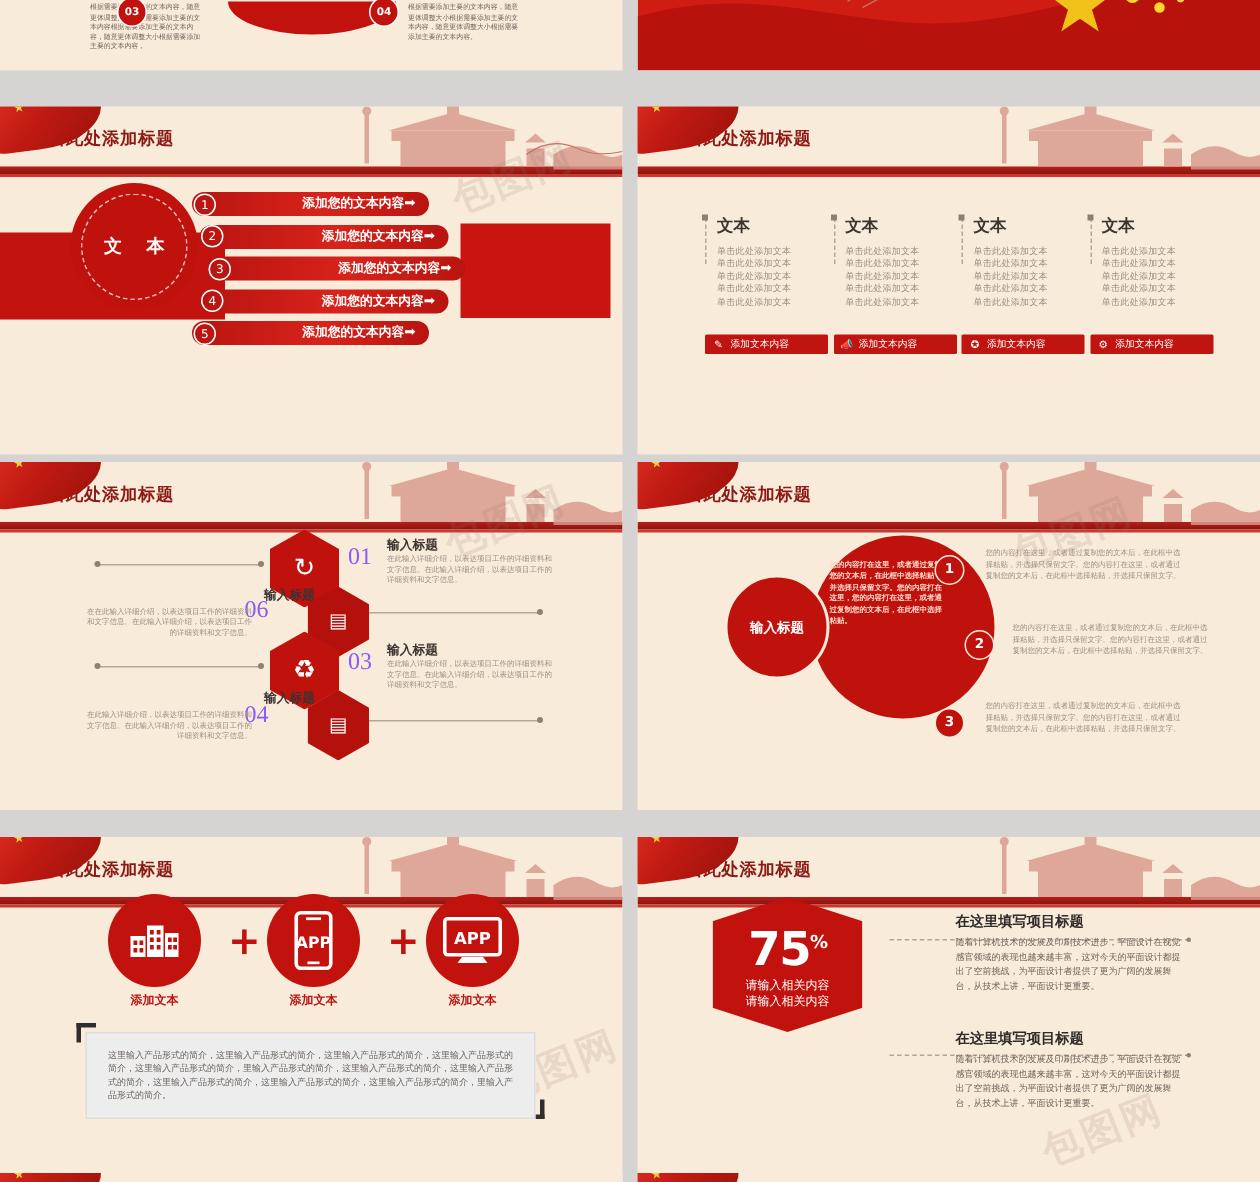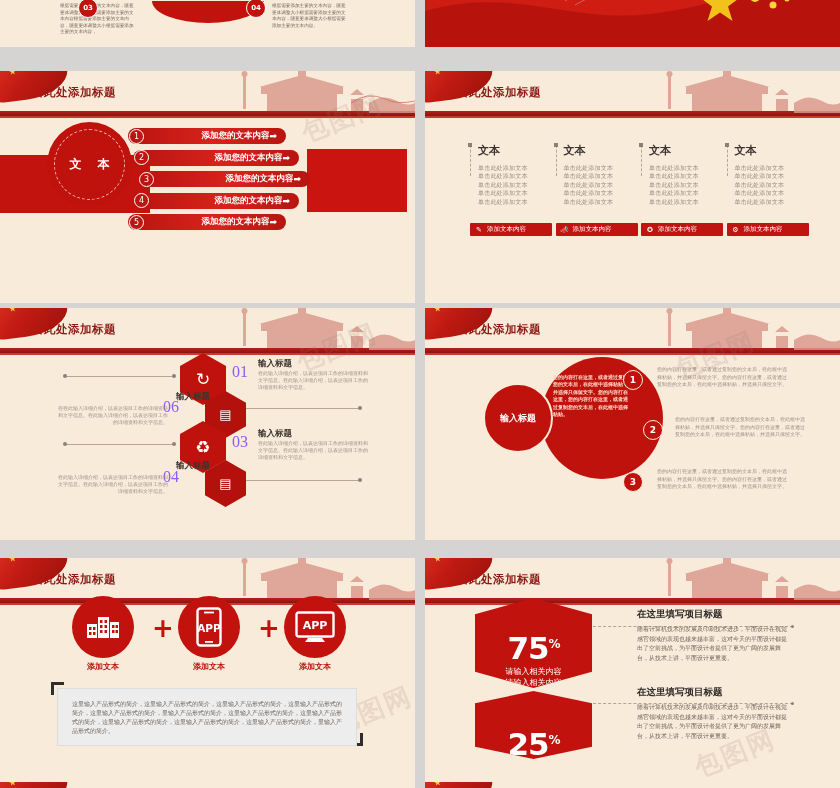--- a/index.html
+++ b/index.html
@@ -161,23 +161,23 @@
     position:absolute; left:57px; top:130px; width:300px; height:58px;
     background:#ededed; border:1px solid #ddd;
   }
   .e-box p{ font-size:6px; color:#6d655f; line-height:9px; padding:10px 14px; }
   .e-c{ position:absolute; width:13px; height:13px; border:3px solid #2e2e2e; }
   .e-c.tl{ left:51px; top:124px; border-right:none; border-bottom:none;}
   .e-c.br{ left:350px; top:175px; border-left:none; border-top:none;}
 
   
   .f-hex{
-    position:absolute; left:50px; width:117px; background:#c2120d; color:#fff;
+    position:absolute; left:50px; width:100px; background:#c2120d; color:#fff;
     clip-path:polygon(0 18%,50% 0,100% 18%,100% 82%,50% 100%,0 82%);
-    display:flex; flex-direction:column; align-items:center; justify-content:flex-end;
+    display:flex; flex-direction:column; align-items:center; justify-content:center;
   }
   .f-hex .pct{ font-size:31px; font-weight:bold; line-height:30px; letter-spacing:-1px;}
   .f-hex .pct sup{ font-size:12px; }
   .f-hex .sub{ font-size:8px; line-height:11px; text-align:center; margin-top:3px;}
   .f-h{ position:absolute; left:212px; font-size:9.5px; font-weight:bold; color:#2f2b28;}
   .f-p{ position:absolute; left:212px; width:155px; font-size:6px; color:#6f645c; line-height:9.5px;}
   .f-dash{ position:absolute; left:168px; width:200px; border-top:1px dashed #b6a48f; }
   .f-tick{ position:absolute; width:3px; height:3px; background:#8d8276; border-radius:50%;}
 </style>
 </head>
@@ -555,25 +555,20 @@
         <span>75</span><sup>%</sup>
       </div>
       <div class="sub">请输入相关内容</div>
       <div class="sub" style="margin-top:0">请输入相关内容</div>
     </div>
     <div class="f-dash" style="top:68px"></div>
     <div class="f-tick" style="left:366px;top:67px"></div>
     <div class="f-h" style="top:50px">在这里填写项目标题</div>
     <div class="f-p" style="top:66px">随着计算机技术的发展及印刷技术进步，平面设计在视觉感官领域的表现也越来越丰富，这对今天的平面设计都提出了空前挑战，为平面设计者提供了更为广阔的发展舞台，从技术上讲，平面设计更重要。</div>
 
-    <div class="f-hex" style="top:133px;height:68px">
-      <div class="pct">
-        <span>25</span><sup>%</sup>
-      </div>
-    </div>
     <div class="f-dash" style="top:145px"></div>
     <div class="f-tick" style="left:366px;top:144px"></div>
     <div class="f-h" style="top:128px">在这里填写项目标题</div>
     <div class="f-p" style="top:144px">随着计算机技术的发展及印刷技术进步，平面设计在视觉感官领域的表现也越来越丰富，这对今天的平面设计都提出了空前挑战，为平面设计者提供了更为广阔的发展舞台，从技术上讲，平面设计更重要。</div>
   </div>
 
   <div class="slide col-l row4">
     <div class="hdr">
 
       <div class="flag"></div>

